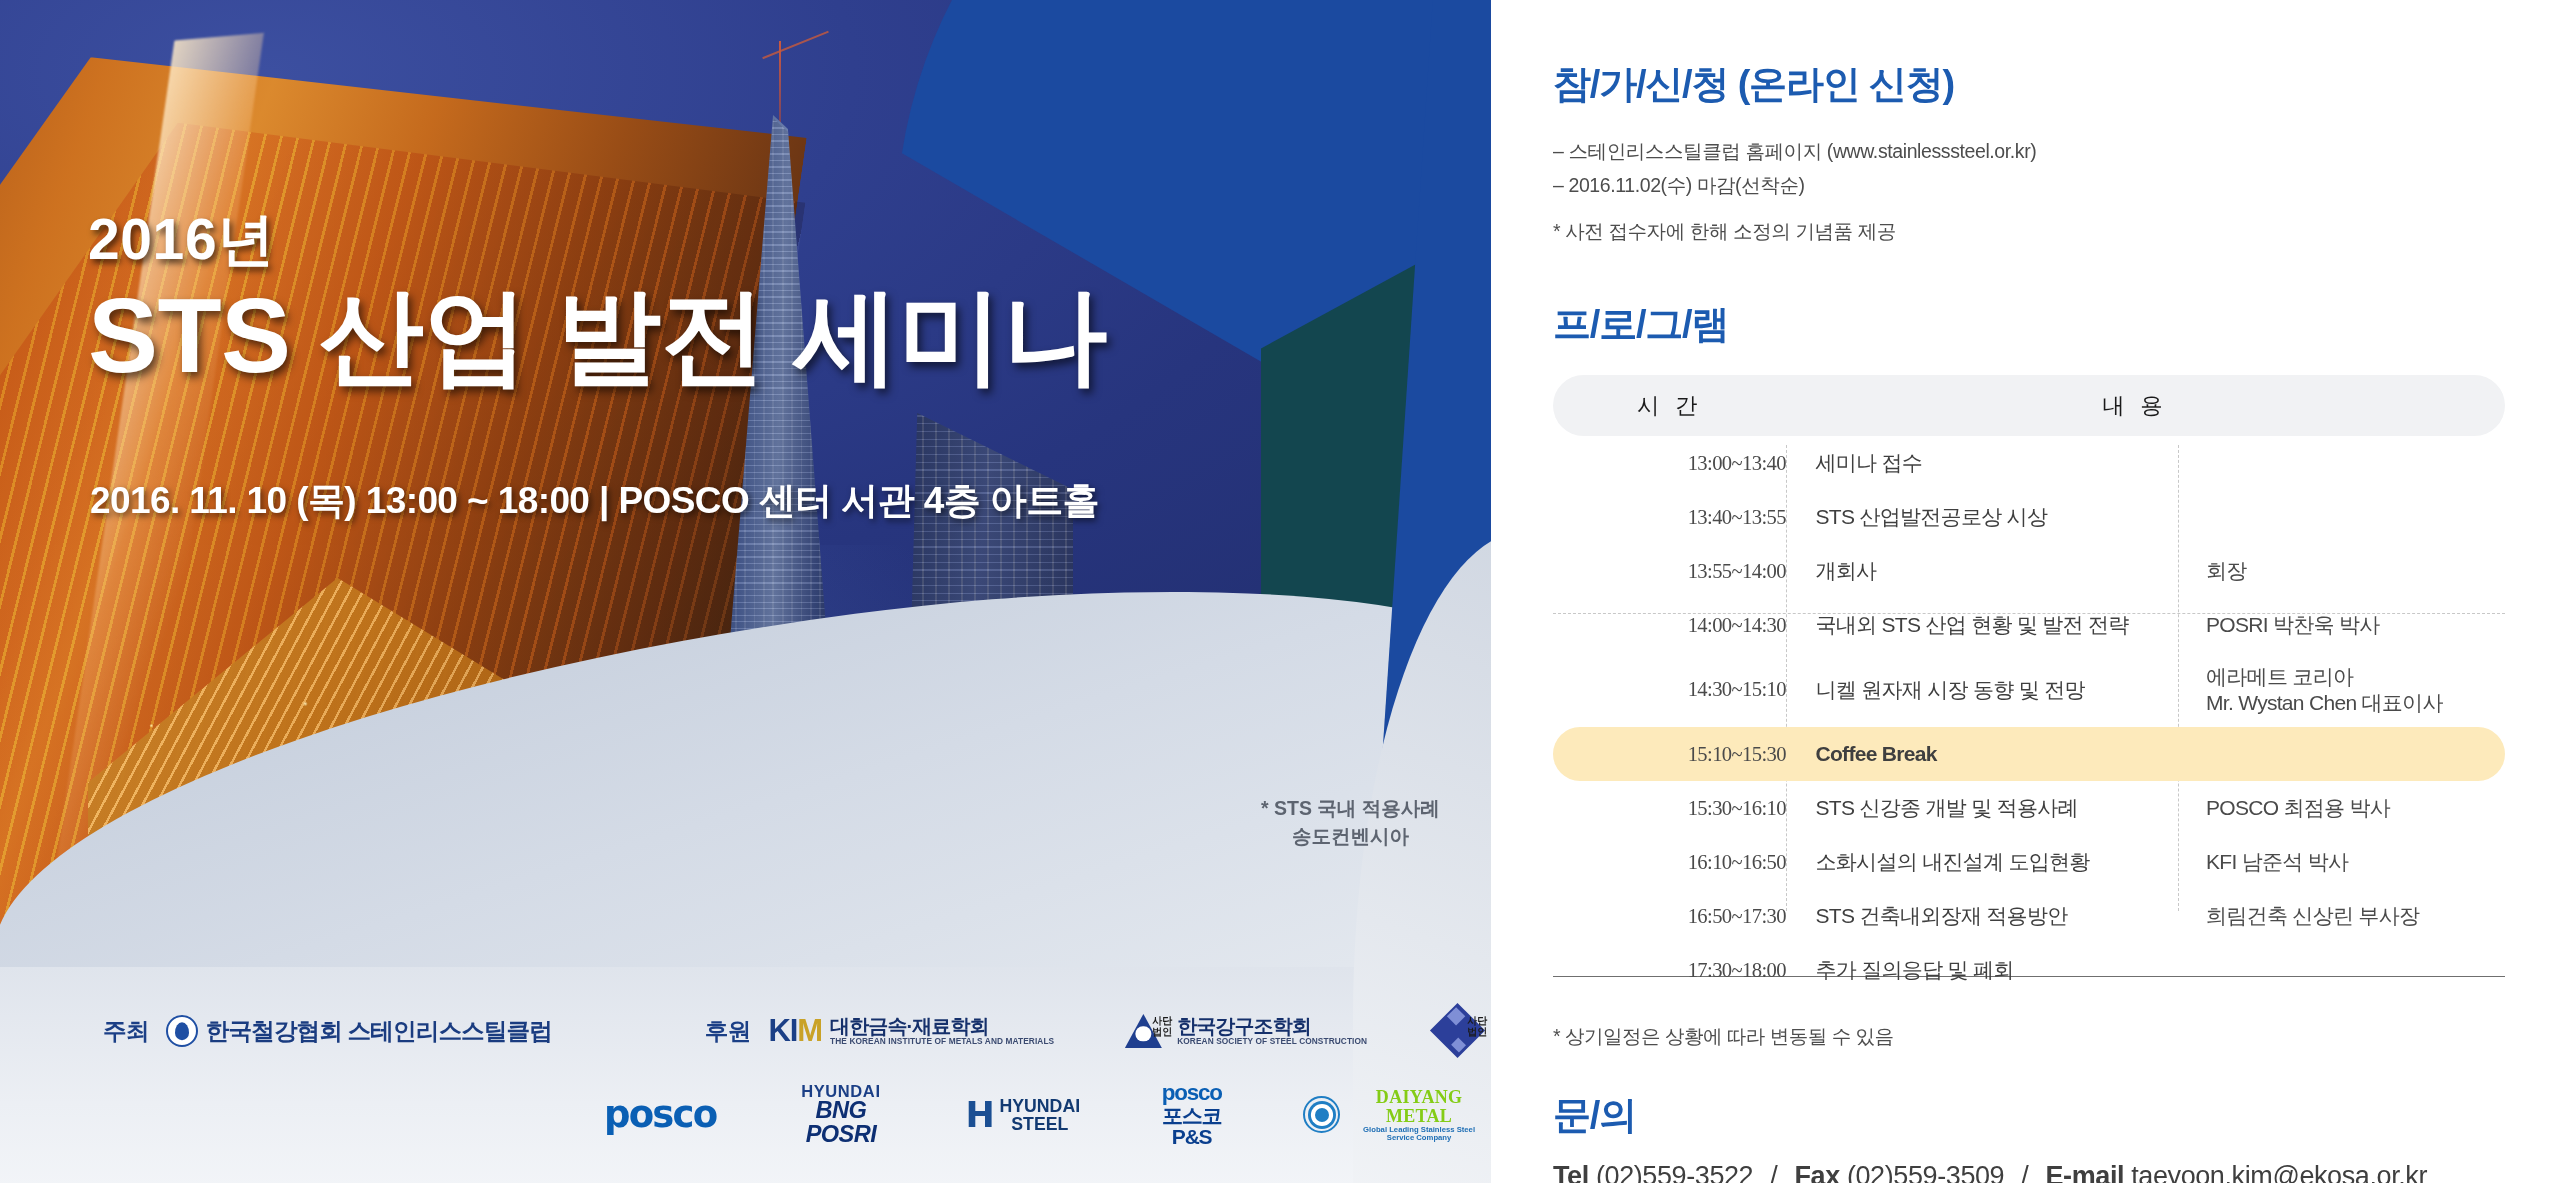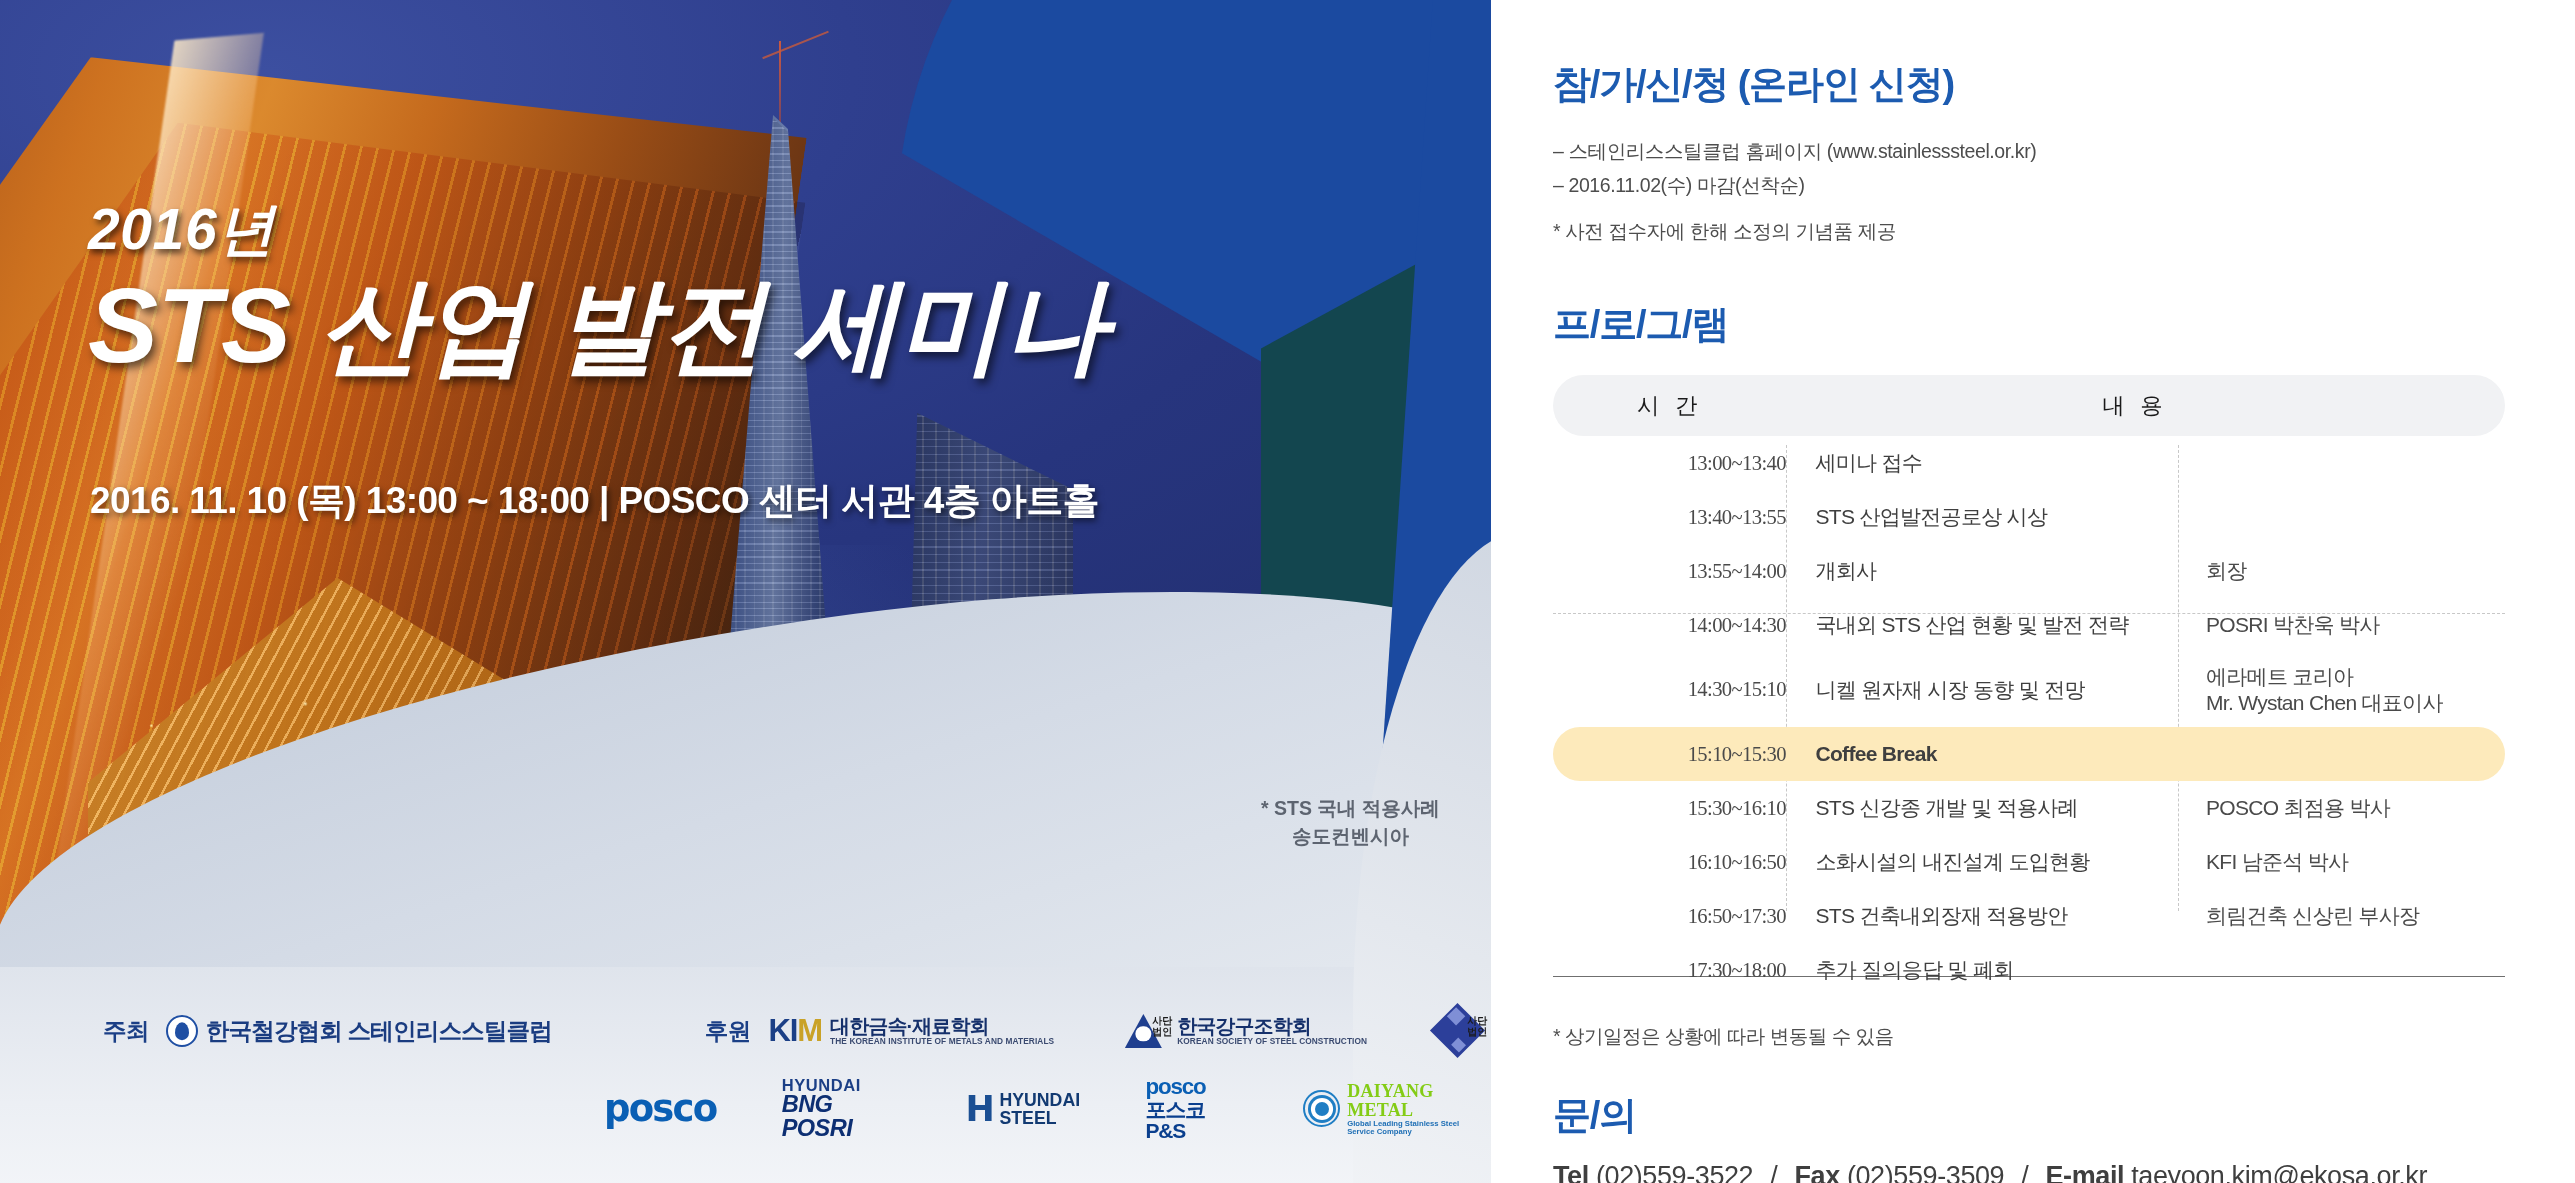--- a/index.html
+++ b/index.html
@@ -209,24 +209,23 @@
   }
   .sw-rim-inner {
     left: 1353px; top: 531px;
     width: 248px; height: 696px;
     background: linear-gradient(200deg, #cfd6e1 0%, #e4e8ee 60%, #f2f4f7 100%);
     border-radius: 70% 0 0 0;
   }
 
   
   .hero-text {
-    position: absolute; left: 88px; top: 198px;
+    position: absolute; left: 88px; top: 208px;
     z-index: 40;
     color: #ffffff;
-    font-style: italic;
   }
   .hero-year {
     font-size: 57px; font-weight: 700; letter-spacing: 0.6px;
     text-shadow: 2.9px 3.5px 6.5px rgba(0,0,0,.62);
     line-height: 1.1;
   }
   .hero-title {
     margin-top: 8.3px;
     font-size: 105px; font-weight: 700; letter-spacing: -0.6px;
     text-shadow: 3.5px 4.7px 8.3px rgba(0,0,0,.60);
@@ -251,21 +250,21 @@
   }
 
   
   .logo-strip {
     position: absolute; left: 0; bottom: 0;
     width: 1491px; height: 195px;
     z-index: 50;
   }
   .logo-row { position: absolute; display: flex; align-items: center; }
   .logo-row-1 { left: 103px; top: 22.4px; gap: 0; }
-  .logo-row-2 { left: 604px; top: 87px; gap: 8px; }
+  .logo-row-2 { left: 604px; top: 93px; gap: 8px; text-align: center; }
 
   .tag-word {
     font-size: 23.6px; font-weight: 700; color: #1b3f86;
     letter-spacing: -0.6px; white-space: nowrap;
   }
   .ksa-mark {
     width: 32px; height: 32px; border-radius: 50%;
     border: 2.4px solid #1f4fa3;
     margin: 0 8.3px 0 16.5px;
     position: relative; flex: 0 0 auto;

